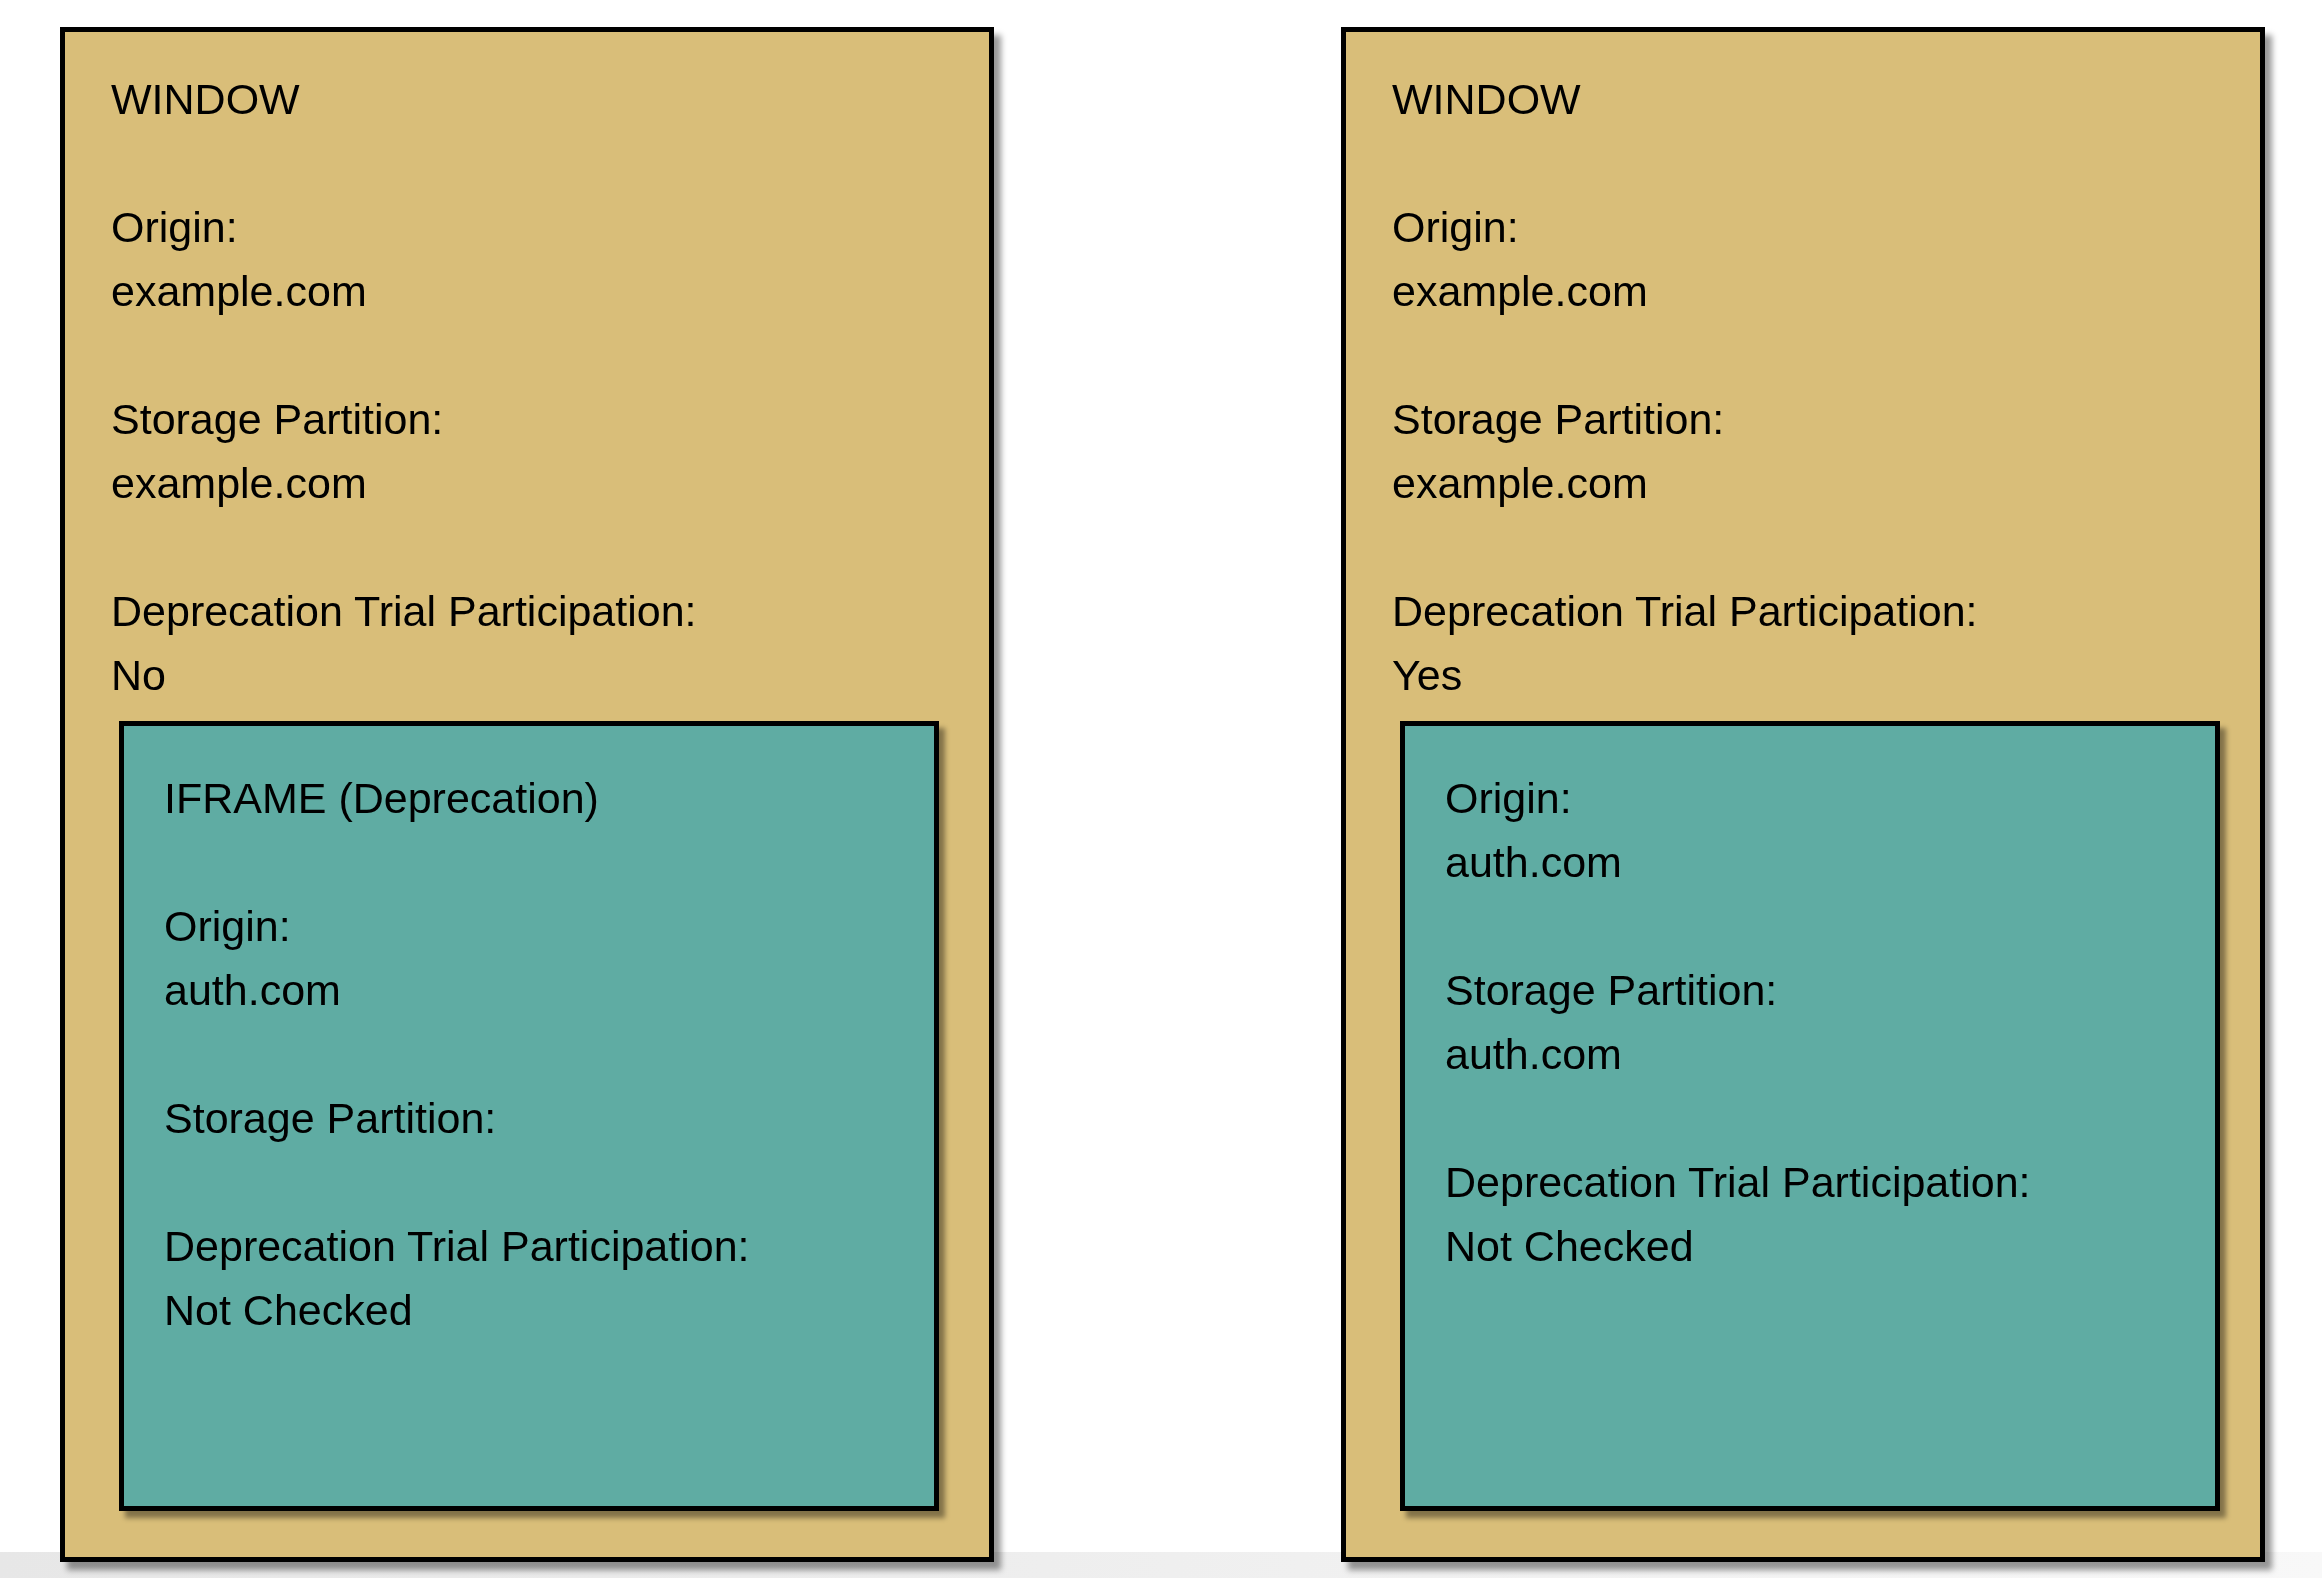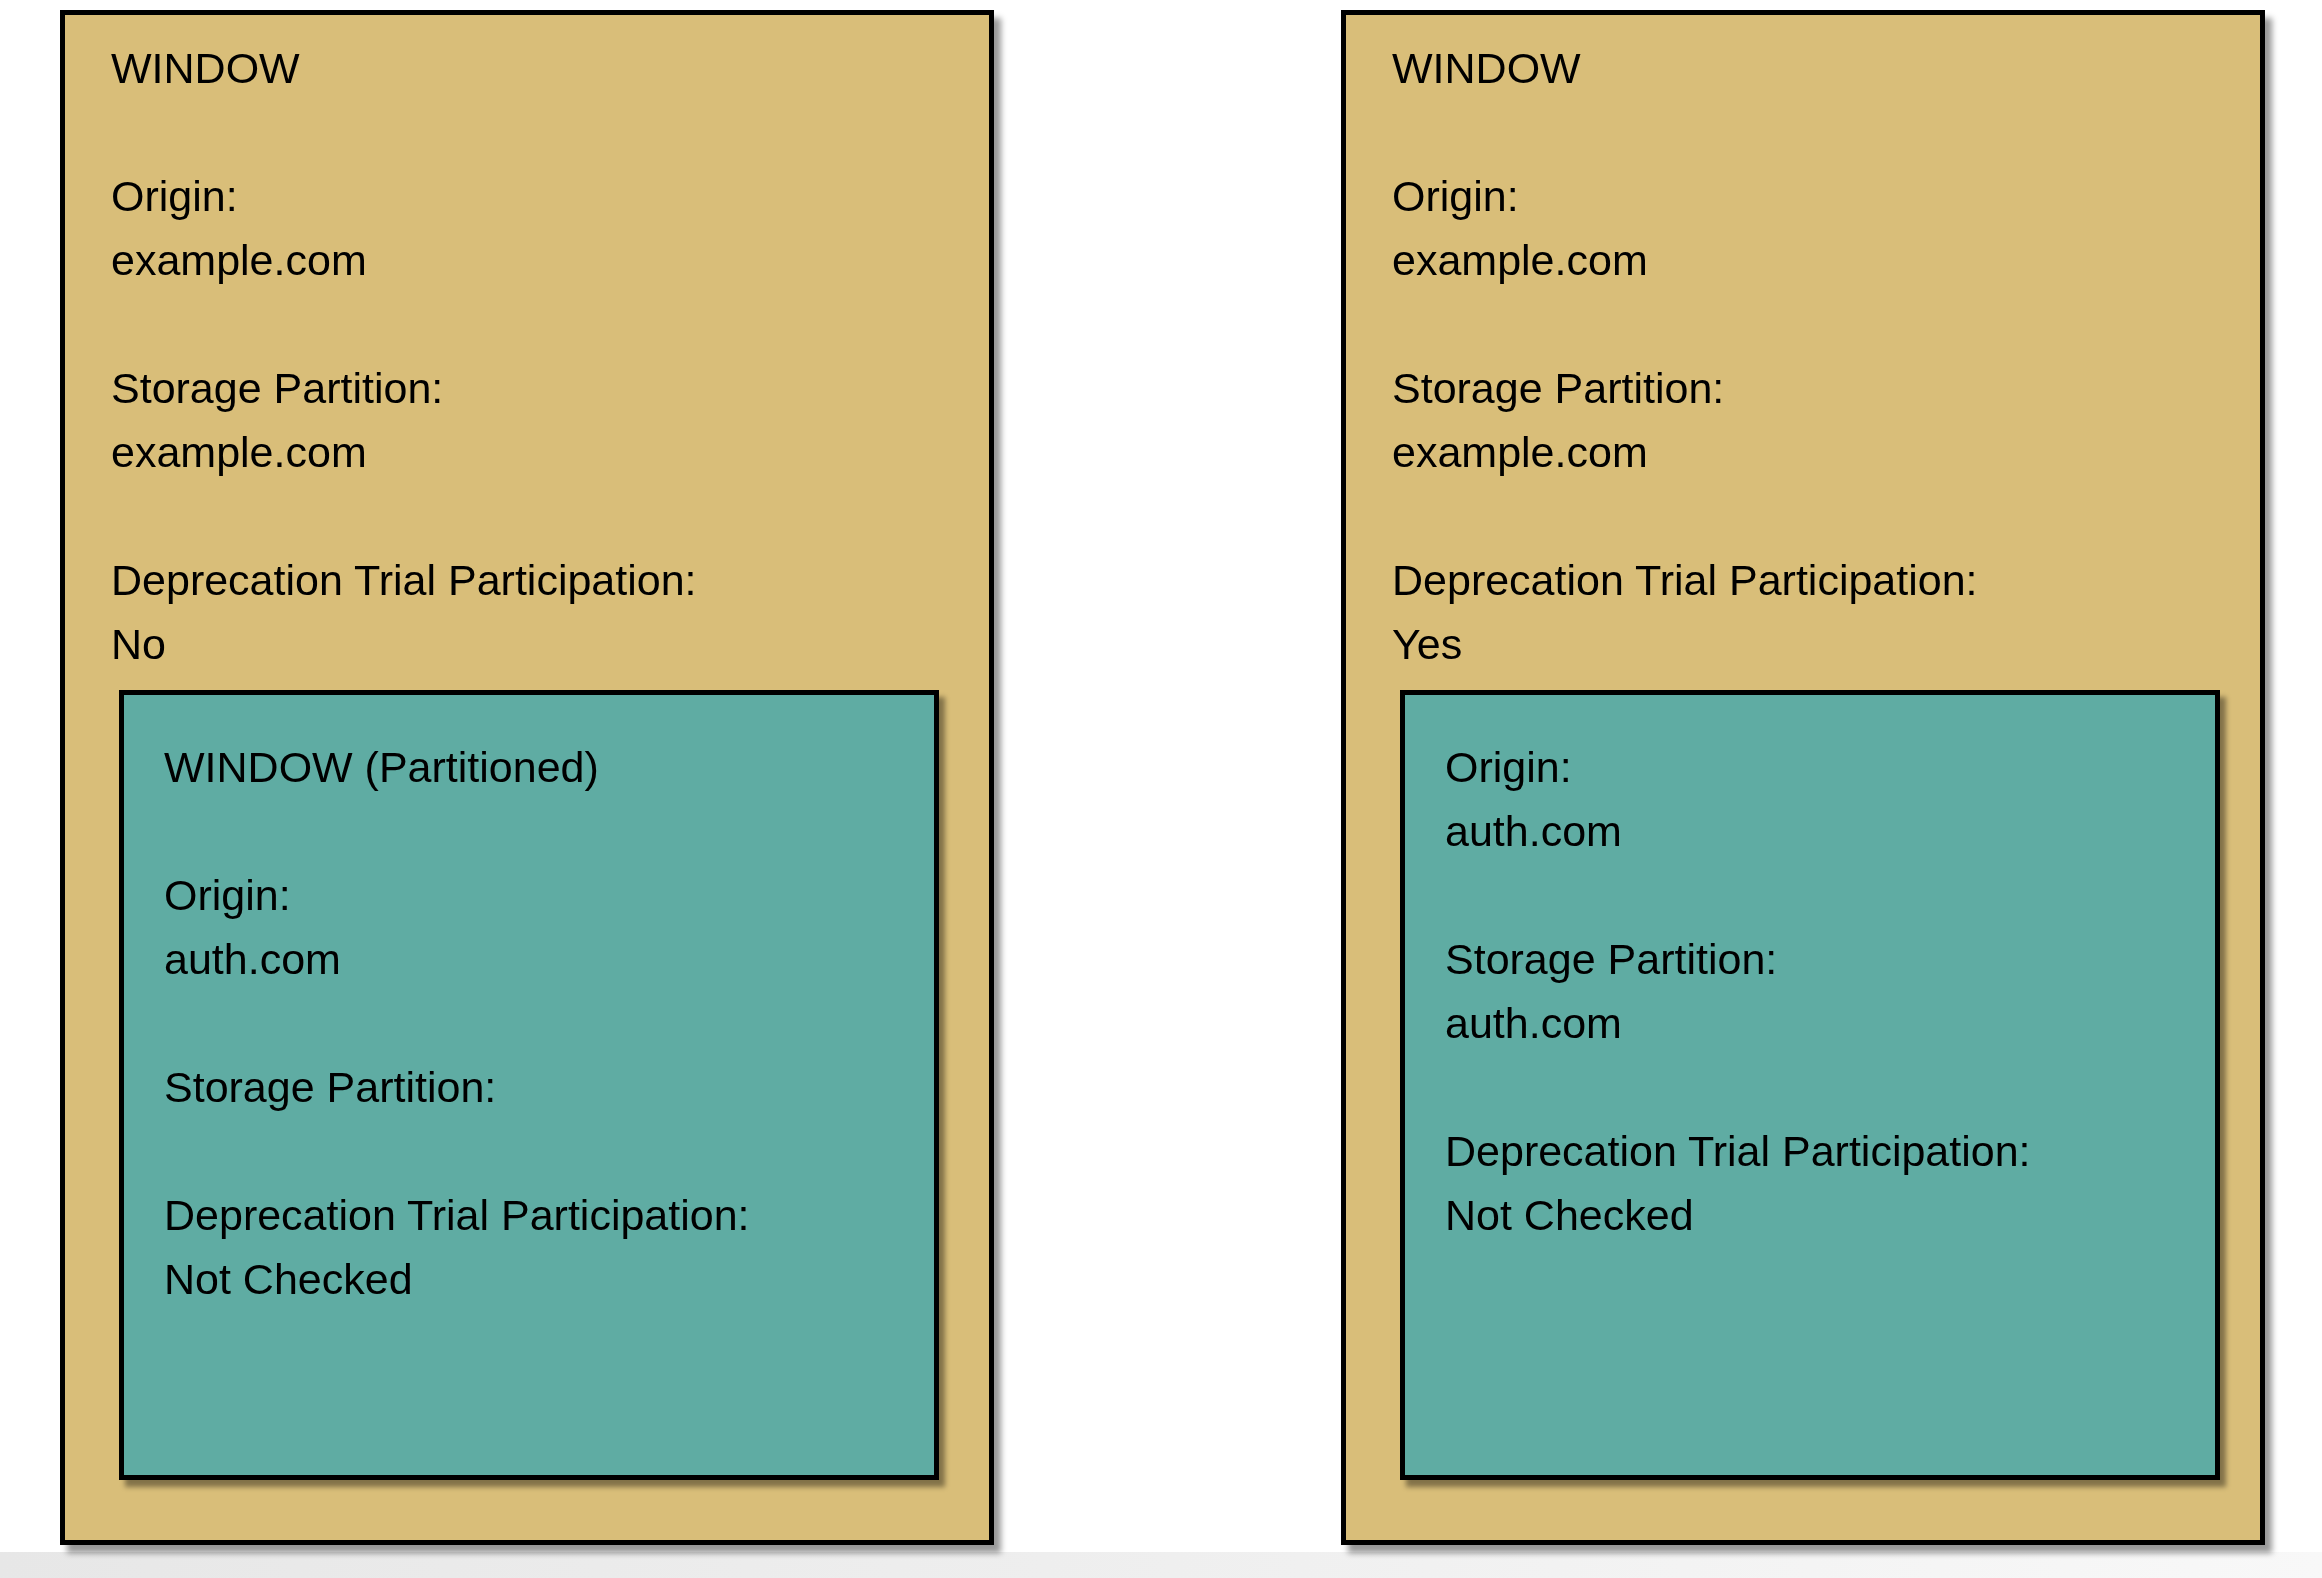--- a/index.html
+++ b/index.html
@@ -27,26 +27,26 @@
   .page-edge {
     position: absolute;
     left: 0;
     top: 1552px;
     width: 2322px;
     height: 26px;
     background: linear-gradient(to right, #e7e7e7 0%, #eeeeee 45%, #f8f8f8 100%);
   }
   .window {
     position: absolute;
-    top: 10px;
+    top: 27px;
     height: 1535px;
     background: var(--window-bg);
     border: 5px solid var(--border-color);
     box-shadow: 7px 8px 6px rgba(0, 0, 0, 0.40);
-    padding: 21px 36px 0 46px;
+    padding: 35px 36px 0 46px;
     font-size: 43px;
     line-height: 64px;
   }
   .window.left  { left: 60px;   width: 934px; }
   .window.right { left: 1341px; width: 924px; }
   .block + .block { margin-top: 64px; }
   .line { white-space: nowrap; }
   .bold { font-weight: normal; }
   .iframe-box {
     margin-top: 14px;
@@ -79,21 +79,21 @@
       <div class="line">Storage Partition:</div>
       <div class="line">example.com</div>
     </div>
 
     <div class="block">
       <div class="line">Deprecation Trial Participation:</div>
       <div class="line bold">No</div>
     </div>
 
     <div class="iframe-box">
-      <div class="block line">WINDOW (Partitioned)</div>
+      <div class="block line">IFRAME (Deprecation)</div>
 
       <div class="block">
         <div class="line">Origin:</div>
         <div class="line">auth.com</div>
       </div>
 
       <div class="block">
         <div class="line">Storage Partition:</div>
       </div>
 

